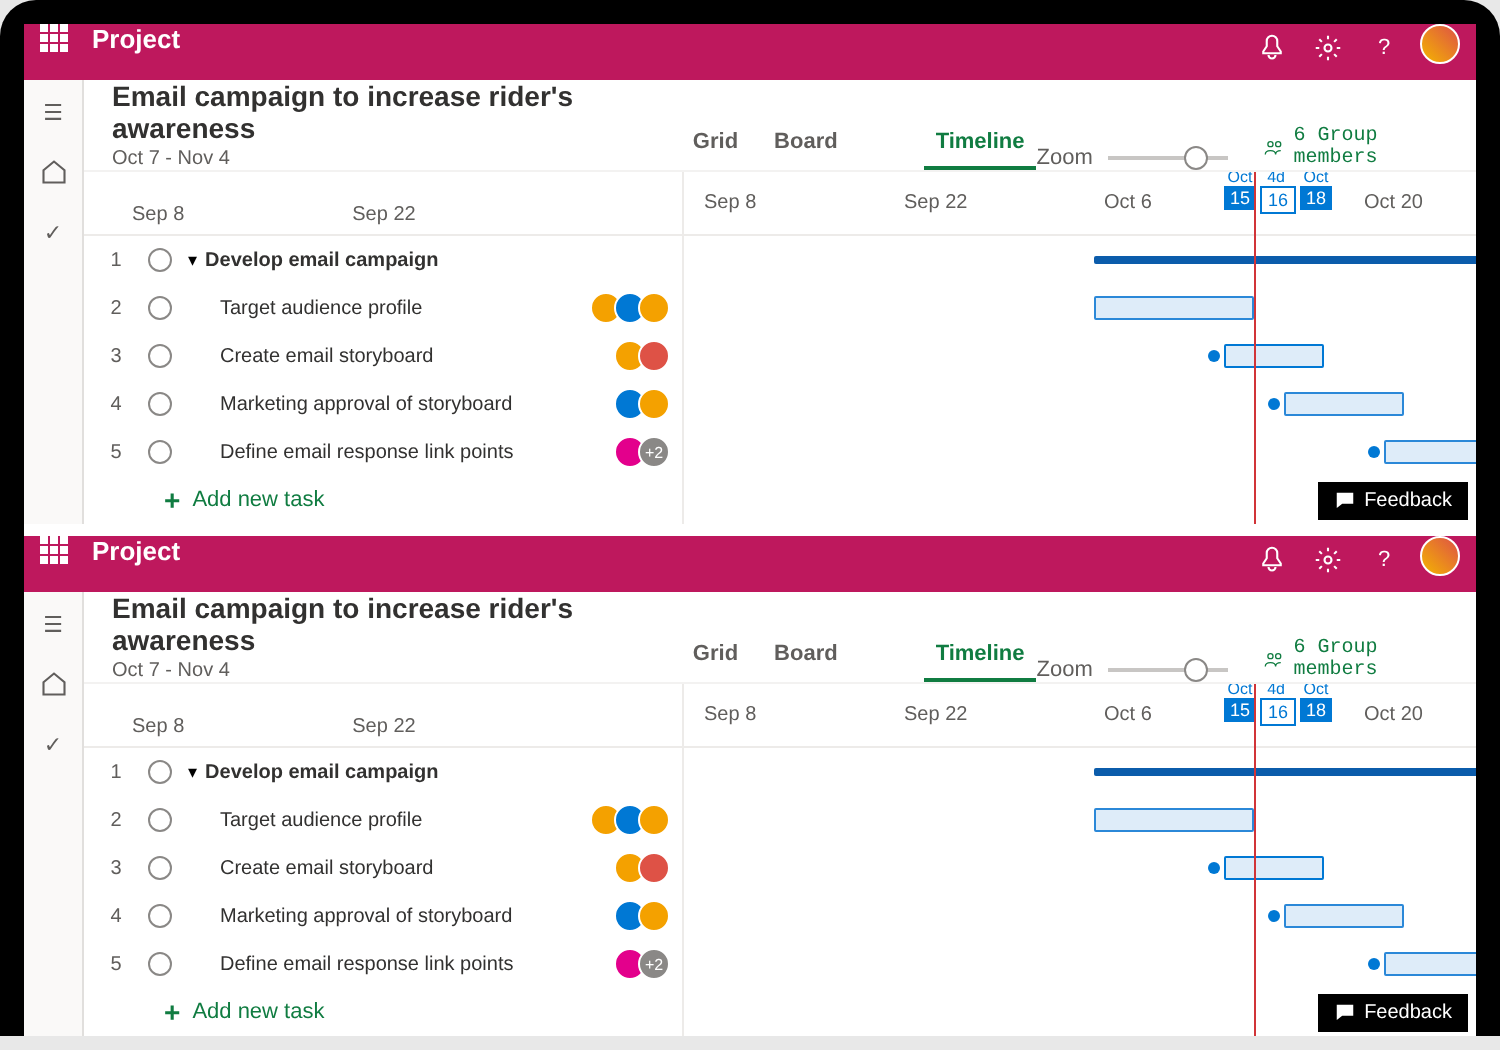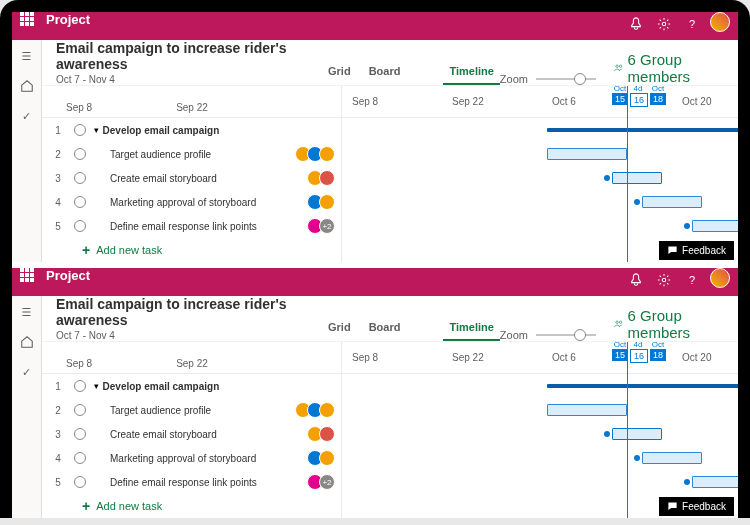--- a/index.html
+++ b/index.html
@@ -27,21 +27,21 @@
 .cmd { display: flex; align-items: flex-end; padding: 8px 14px 0 14px; border-bottom: 1px solid #f3f2f1; height: 46px; }
 .proj-title { font-size: 14px; font-weight: 600; color: #323130; }
 .proj-dates { font-size: 10px; color: #605e5c; margin-top: 2px; }
 .views { display: flex; gap: 6px; margin-left: 20px; align-items: flex-start; }
 .view-tab { font-size: 11px; color: #605e5c; padding: 2px 6px 6px 6px; cursor: pointer; border-bottom: 2px solid transparent; font-weight: bold; }
 .view-tab.active { color: #107c41; border-bottom-color: #107c41; font-weight: 600; margin-left: 31px; }
 .cmd-spacer { flex: 1; }
 .zoom { display: flex; align-items: center; gap: 8px; color: #605e5c; font-size: 11px; margin-right: 18px; }
 .slider { width: 60px; height: 2px; background: #c8c6c4; position: relative; }
 .slider::after { content:''; position:absolute; width:10px; height:10px; border-radius:50%; background:#fff; border:1px solid #8a8886; top:-5px; left:38px; }
-.group-link { color: #107c41; font-size: 15px; cursor: pointer; display:flex; align-items:center; gap:4px;}
+.group-link { color: #107c41; font-size: 10px; cursor: pointer; display:flex; align-items:center; gap:4px;font-family:Liberation Mono, monospace;}
 
 
 .timeline { display:flex; position:relative; }
 .taskcol { width: 300px; border-right: 1px solid #edebe9; }
 .timecol { flex:1; position:relative; overflow:hidden; }
 
 .timehdr { height: 32px; border-bottom: 1px solid #edebe9; position:relative; font-size: 10px; color:#605e5c; }
 .timehdr .tick { position:absolute; top: 10px; }
 .datebadges { position:absolute; top:-2px; display:flex; gap:2px; font-size:8px; }
 .datebadges .lbl { color:#0078d4; text-align:center; width:16px; }

